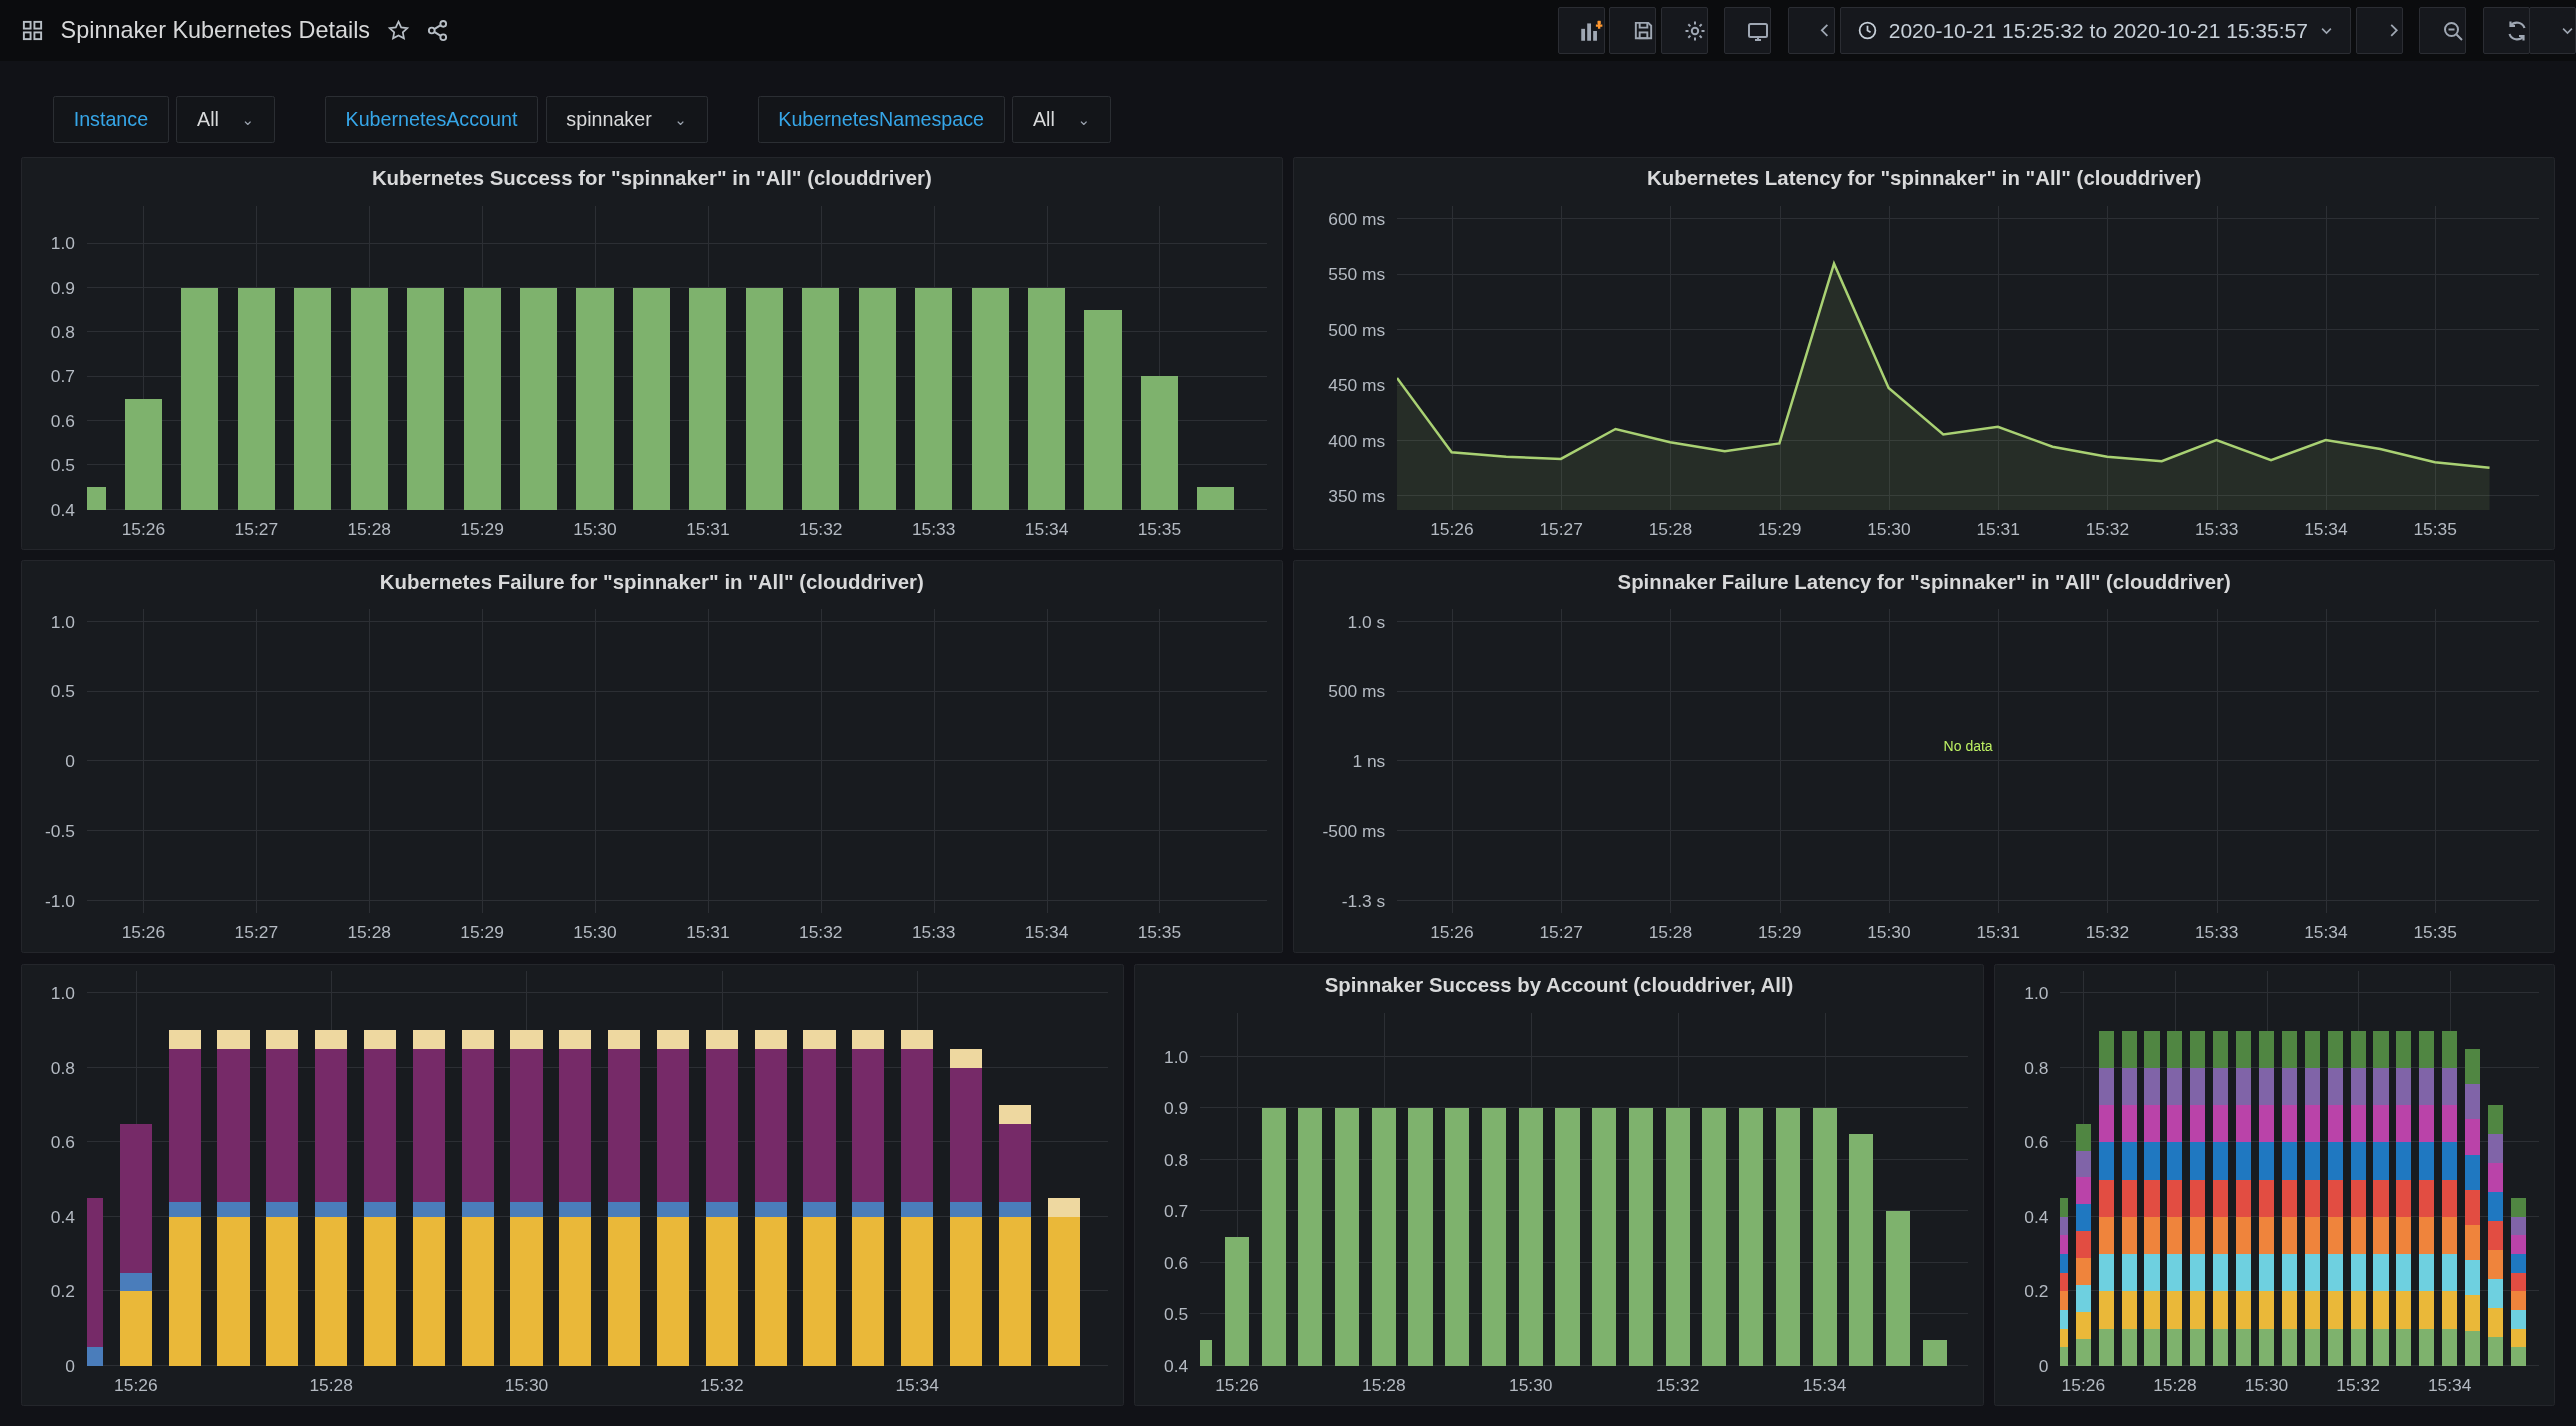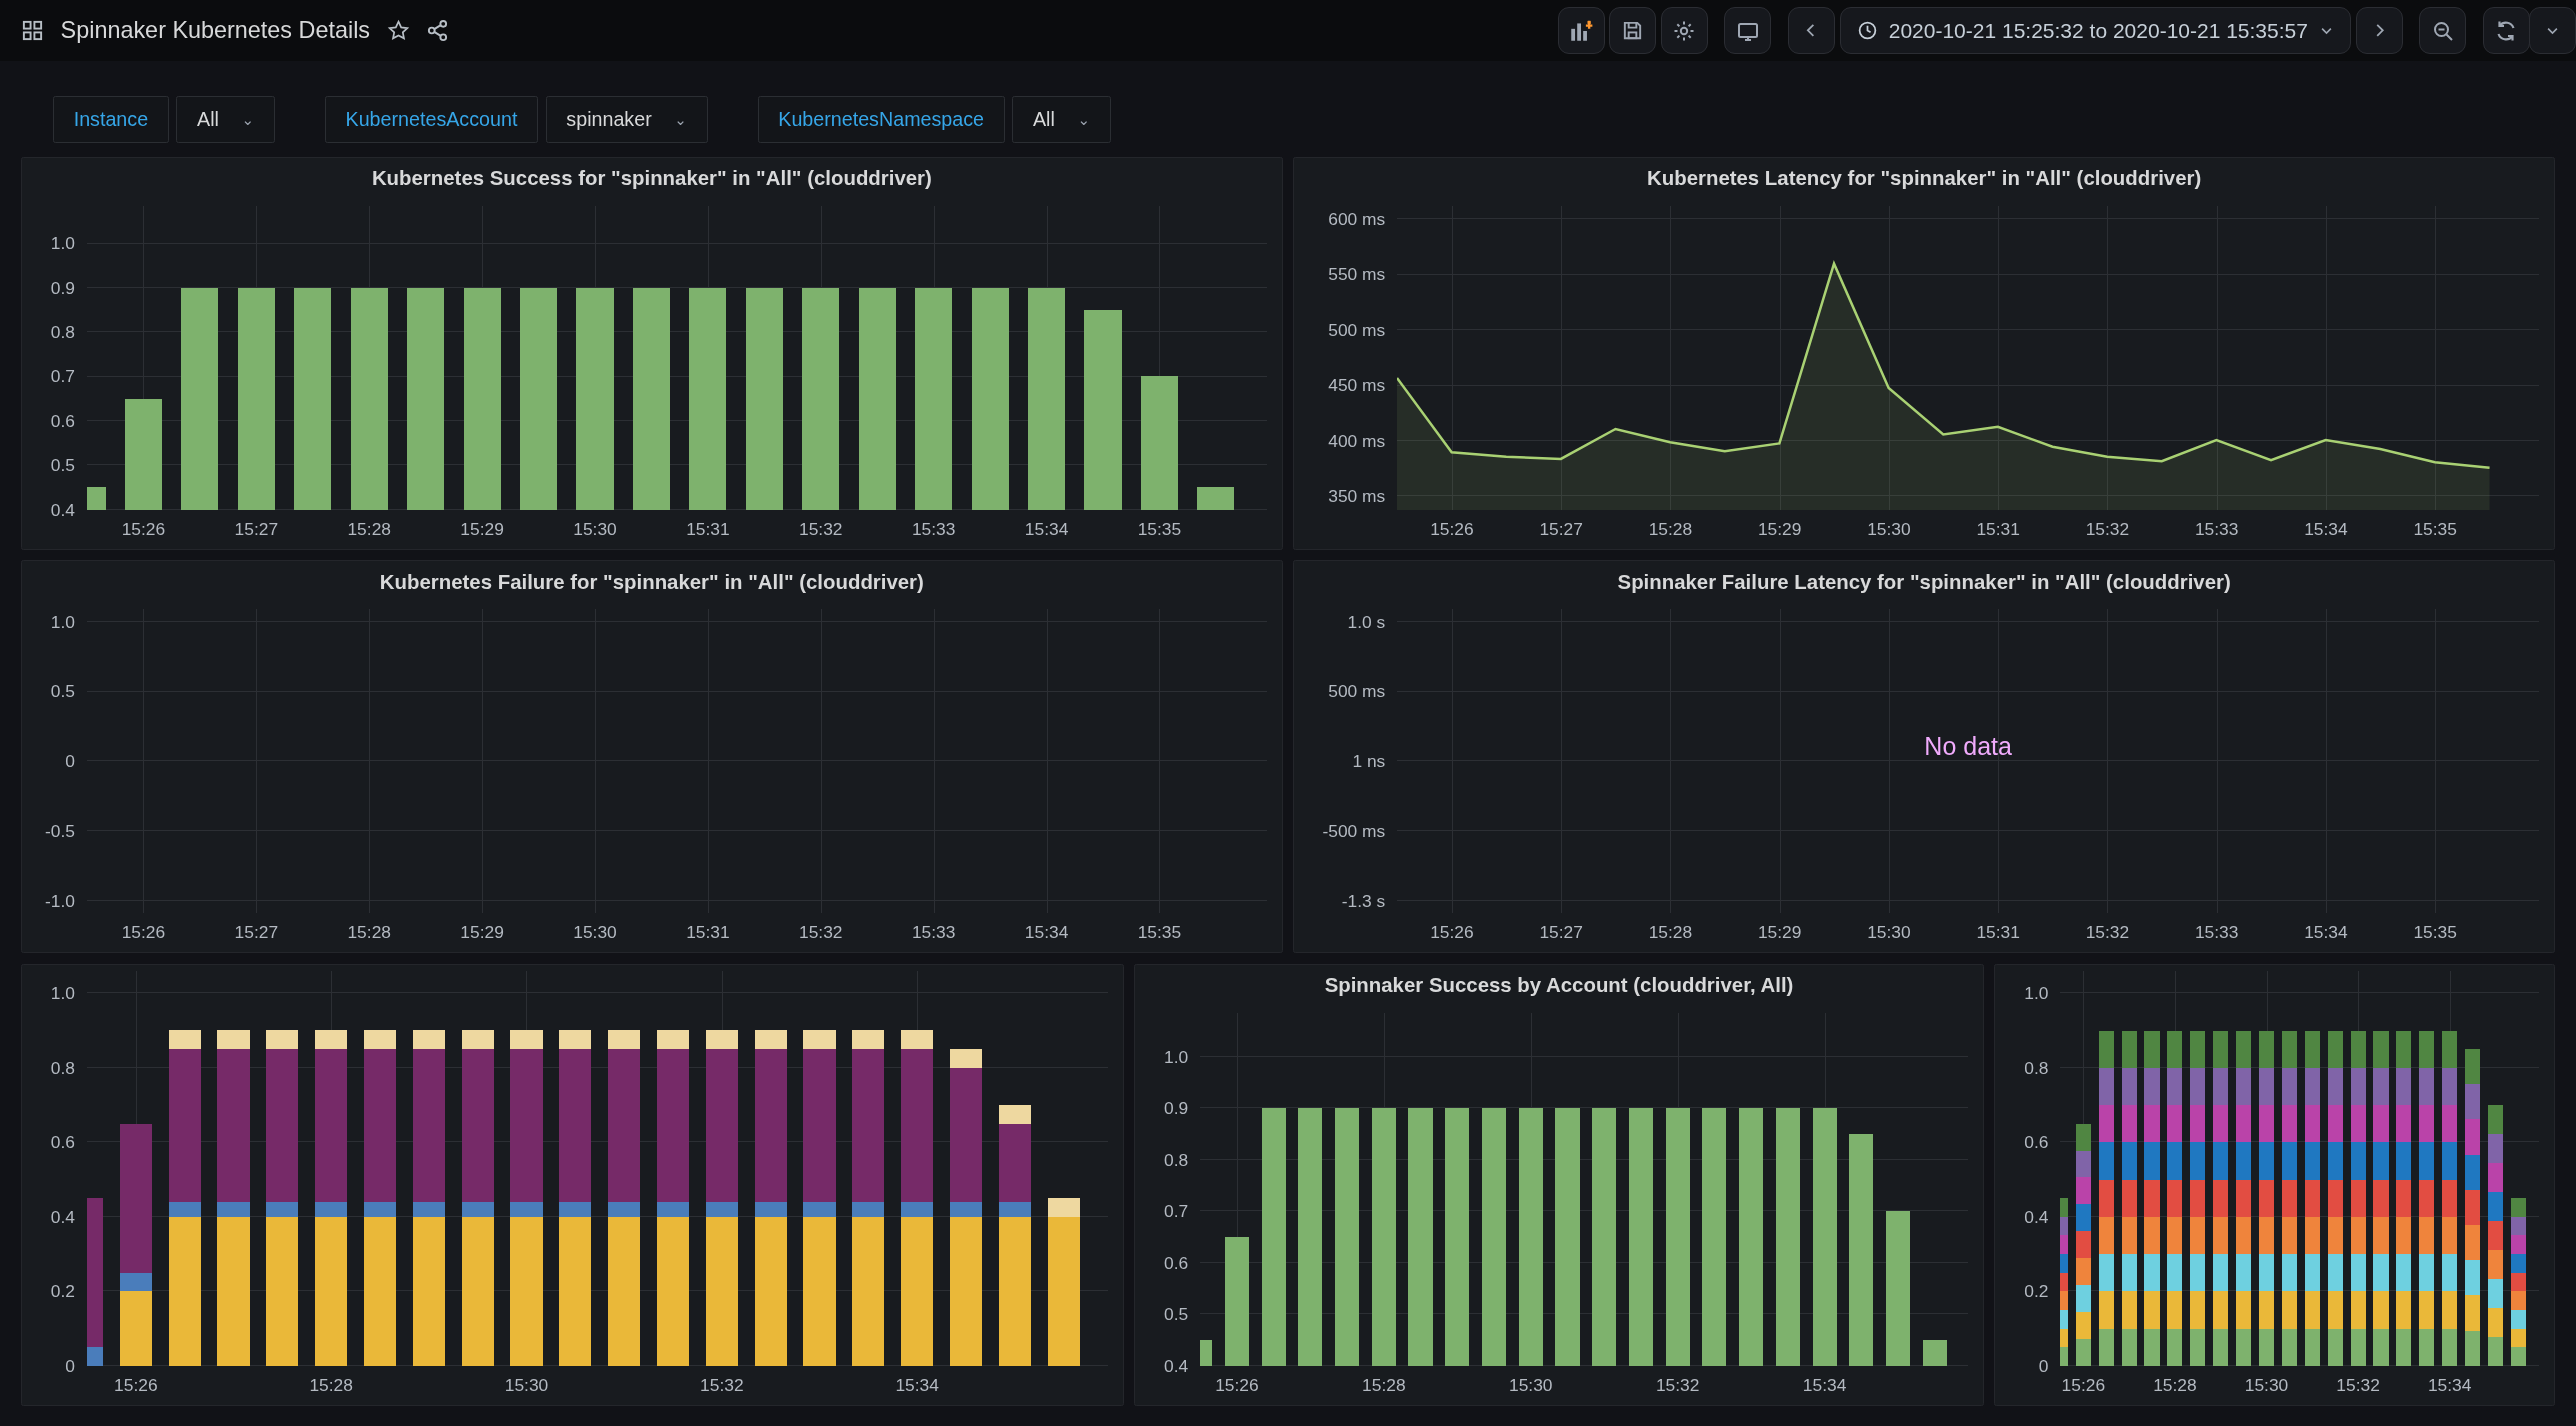--- a/index.html
+++ b/index.html
@@ -5,22 +5,22 @@
   * { margin:0; padding:0; box-sizing:border-box; }
   html,body { width:2576px; height:1426px; overflow:hidden; }
   body { background:#111217; font-family:"Liberation Sans", sans-serif; color:#d8d9da; }
 
   
   .topbar { height:61px; background:#0b0c0e; display:flex; align-items:center; padding:0 0 0 21px; }
   .topbar-left { display:flex; align-items:center; gap:16.6px; }
   .dash-title { font-size:23.4px; font-weight:500; color:#d8d9da; white-space:nowrap; }
   .icon-btn { background:none; border:none; color:#9fa7b3; display:flex; align-items:center; justify-content:center; cursor:pointer; }
   .topbar-right { margin-left:auto; display:flex; align-items:center; }
-  .sq-btn { height:47px; min-width:47px; background:#16181d; border:0.8px solid #2b2d33; border-radius:11px;
-            display:flex; align-items:center; justify-content:center; color:#9fa7b3; cursor:pointer; }
+  .sq-btn { height:47px; min-width:47px; background:#16181d; border:0.8px solid #2b2d33; border-radius:2px;
+            display:flex; align-items:center; justify-content:flex-end; color:#9fa7b3; cursor:pointer; }
   .btn-gap-s { margin-left:4.5px; } .btn-gap-m { margin-left:16.6px; }
   .time-btn { padding:0 16.6px; gap:10.6px; font-size:21px; color:#c7d0d9; white-space:nowrap; }
   .split { display:flex; margin-left:16.6px; }
   .split .sq-btn + .sq-btn { border-left:0.8px solid #2b2d33; margin-left:-0.8px; }
 
   
   .varsrow { display:flex; align-items:center; gap:18px; margin:35px 0 13.6px 21px; }
   .vargroup { display:flex; gap:7.6px;margin-left:32px; }
   .varpill { height:47px; display:flex; align-items:center; padding:0 19.7px; background:#131519;
              border:0.8px solid #2b2e33; border-radius:2.3px; font-size:19.7px; cursor:pointer; }
@@ -40,21 +40,21 @@
   .panel-body { flex:1; position:relative; }
 
   .plot { position:absolute; }
   .plot-clip { position:absolute; left:0; top:0; right:0; bottom:0; overflow:hidden; }
   .hline { position:absolute; left:0; right:0; height:0.8px; background:#2c2f34; }
   .vline { position:absolute; top:0; bottom:0; width:0.8px; background:#2c2f34; }
   .ylab { position:absolute; text-align:right; font-size:17.4px; color:#b4bac2; transform:translateY(-50%); }
   .xlab { position:absolute; top:calc(100% + 9px); transform:translateX(-50%); font-size:17.4px; color:#b4bac2; white-space:nowrap; }
   .barcol { position:absolute; bottom:0; display:flex; flex-direction:column-reverse; }
   .barseg { width:100%; }
-  .nodata { position:absolute; left:50%; top:45%; transform:translate(-50%,-50%); font-size:25px; color:#f0abfc; }
+  .nodata { position:absolute; left:50%; top:45%; transform:translate(-50%,-50%); font-size:14px; color:#bef264; }
   svg.lineplot { position:absolute; left:0; top:0; width:100%; height:100%; }
 </style>
 </head>
 <body>
 
 <div class="topbar">
   <div class="topbar-left">
     <span class="icon-btn">
       <svg width="23" height="23" viewBox="0 0 24 24" fill="none" stroke="#b8bfc6" stroke-width="2">
         <rect x="3" y="3" width="7" height="7"></rect>

